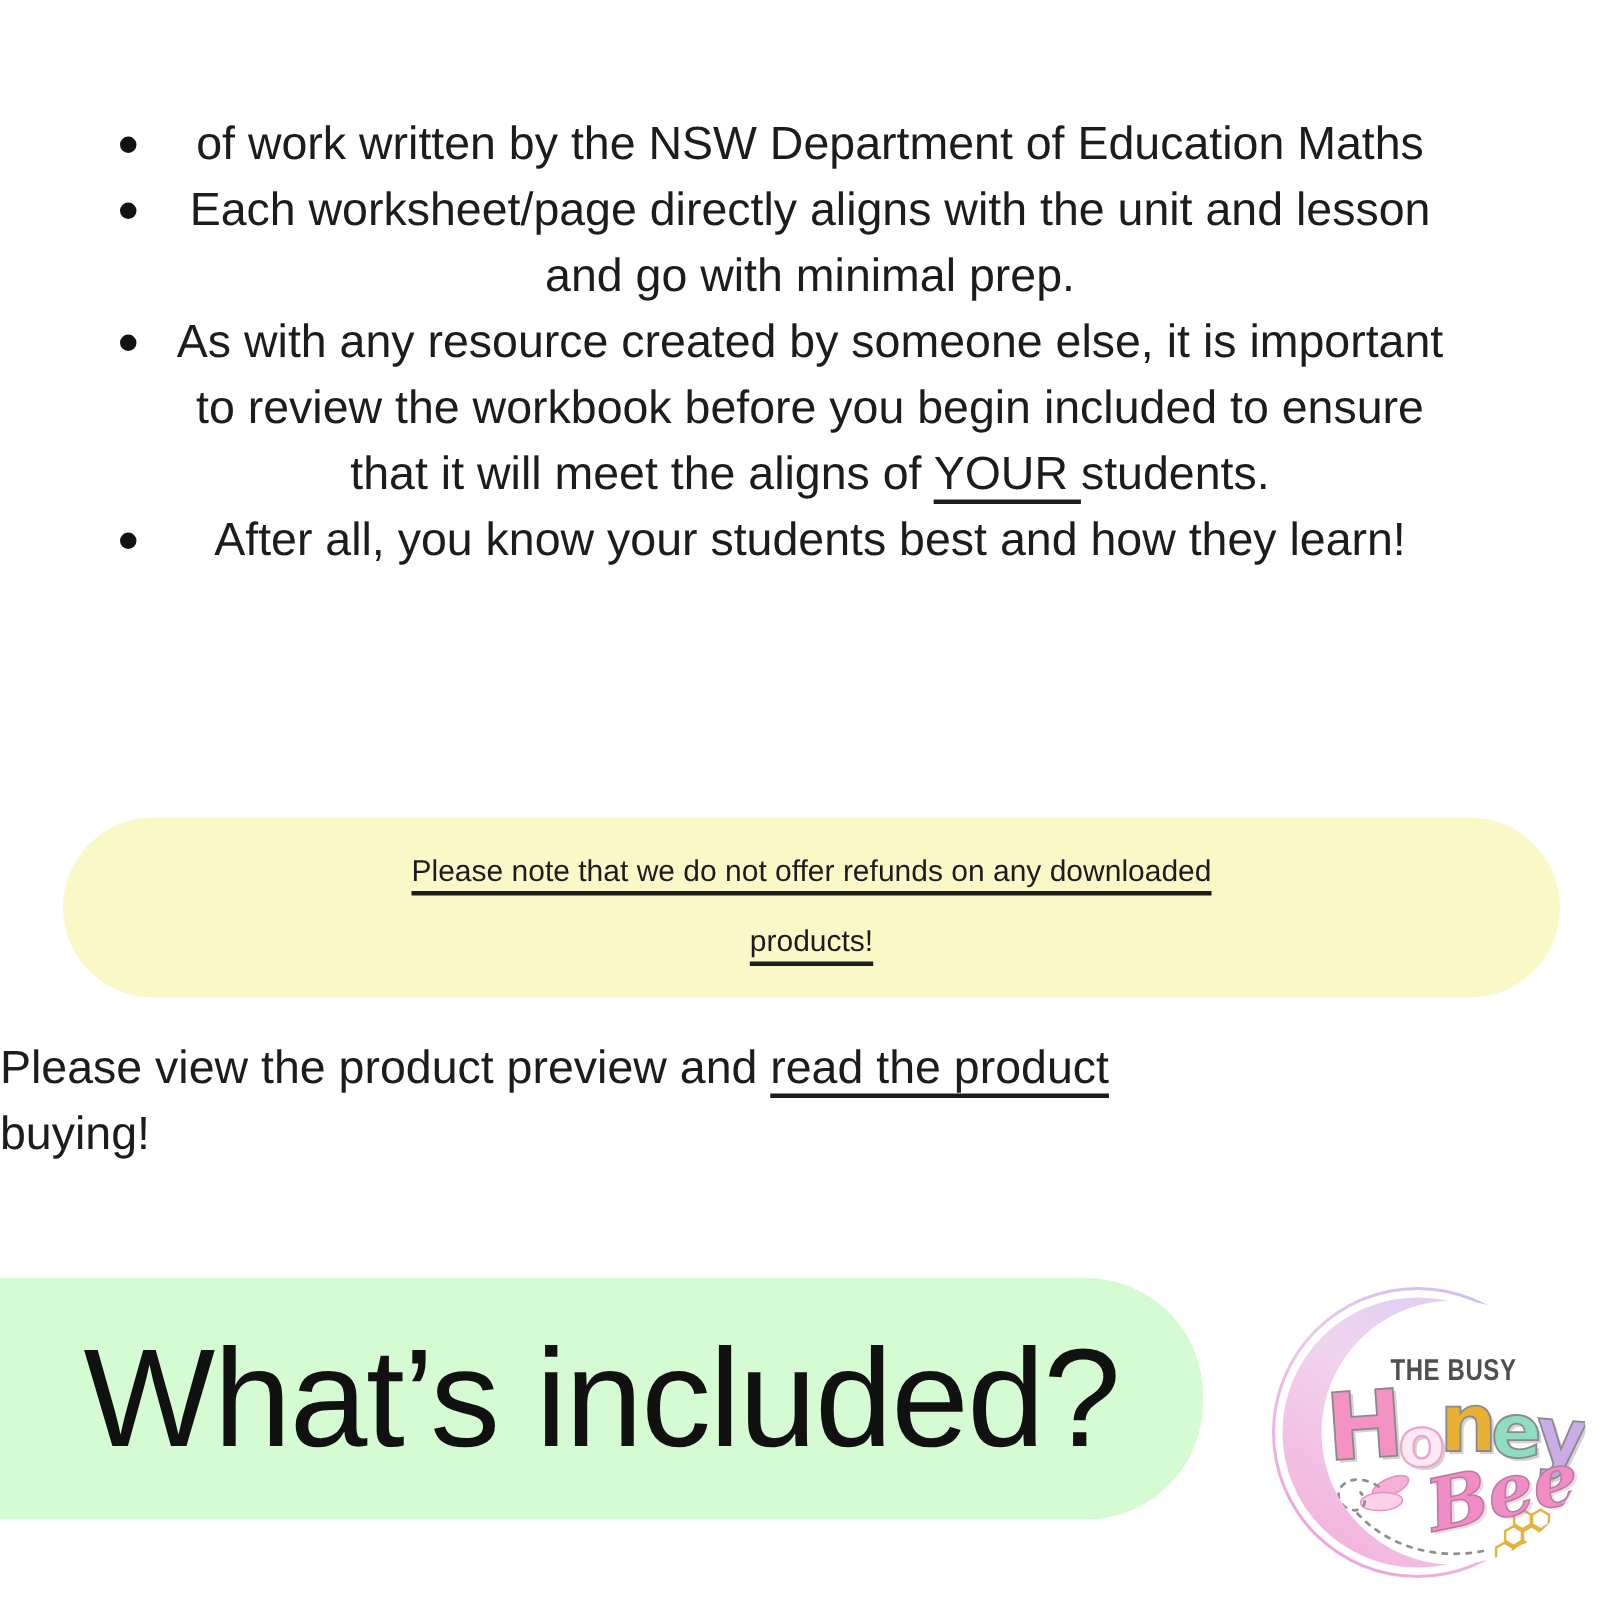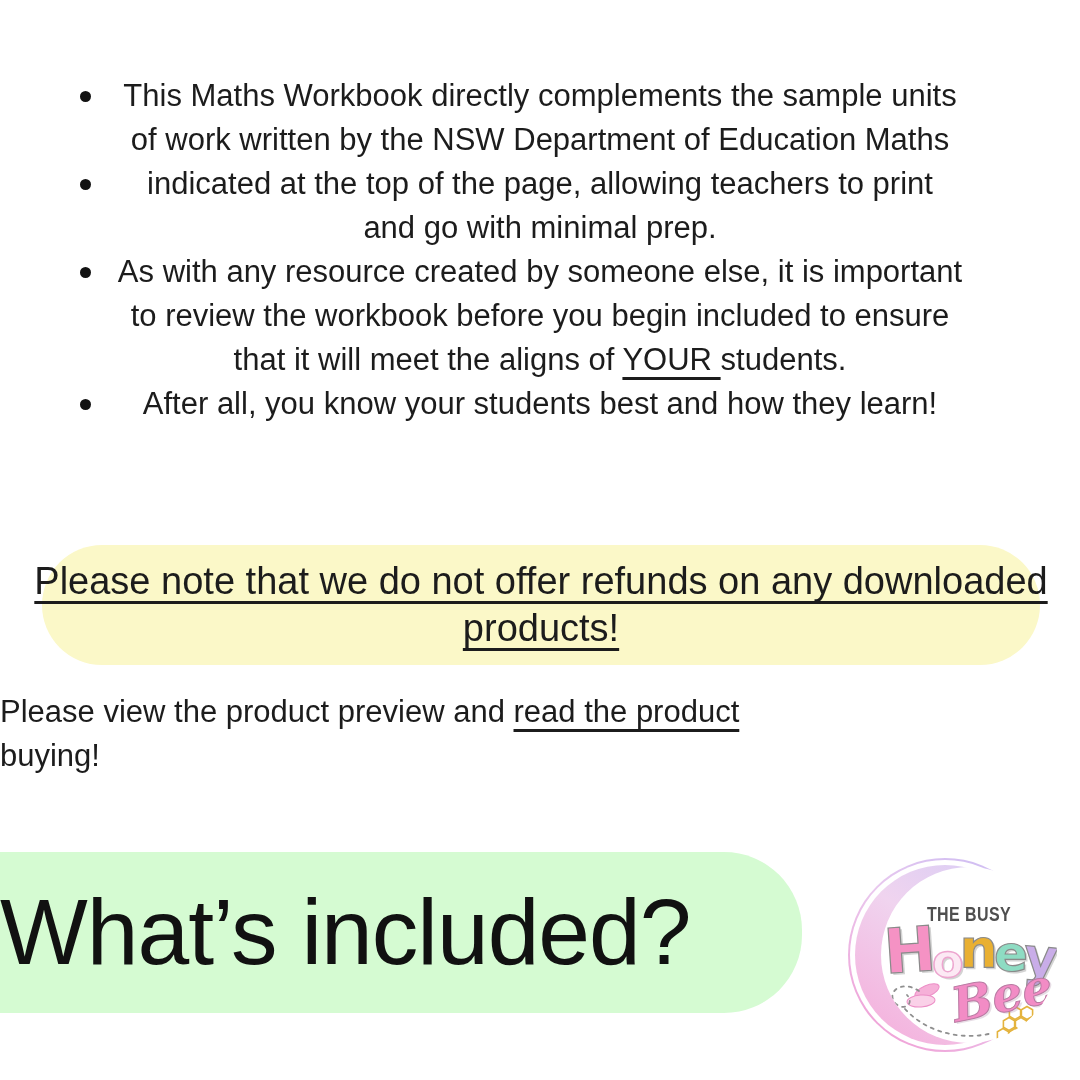--- a/index.html
+++ b/index.html
@@ -22,31 +22,31 @@
 
   .u { text-decoration:underline;
        text-decoration-thickness:2.5px;
        text-underline-offset:7px;
        text-decoration-skip-ink:none; }
 
   
   .refund-box { position:absolute; left:42px; top:545px; width:998px; height:120px;
                 background:var(--refund-box-bg, #fbf8c8); border-radius:62px;
                 display:flex; flex-direction:column; align-items:center; justify-content:center;
-                font-size:38px; line-height:47px; text-align:center; }
+                font-size:20px; line-height:47px; text-align:center; }
 
   
   .preview-note { position:absolute; left:0; top:690px; width:1080px;
                   font-size:31px; line-height:44px; text-align:left; }
 
   
   .included-banner { position:absolute; left:0; top:852px; width:802px; height:161px;
                      background:var(--included-banner-bg, #d5fbd2);
                      border-radius:0 78px 78px 0;
-                     display:flex; align-items:center; justify-content:flex-start; }
+                     display:flex; align-items:center; justify-content:center; }
   .included-title { font-size:93px; line-height:1; letter-spacing:-1px; color:#111; }
 
   
   .logo { position:absolute; left:848px; top:858px; width:194px; height:194px; }
   .logo * { box-sizing:border-box; }
   .ring-outer { width:100%; height:100%; border-radius:50%; padding:2px;
                 background:linear-gradient(215deg, var(--logo-ring-start,#c6baf4) 0%, #e9c8ee 45%, var(--logo-ring-end,#f29ad2) 100%); }
   .ring-white { width:100%; height:100%; border-radius:50%; padding:5px; background:#fff; }
   .ring-inner { width:100%; height:100%; border-radius:50%; padding:2px;
                 background:linear-gradient(215deg, #d4cbf6 0%, #f0d4ef 45%, #f5abd9 100%); }
@@ -80,28 +80,27 @@
 </style>
 </head>
 <body>
 
 <div class="page">
 
   <ul class="bullets" id="bullet-list">
       <li>
         <span class="dot"></span>
         <div>
-          <div class="line"><span>This Maths Workbook directly complements the sample units</span></div>
           <div class="line"><span>of work written by the NSW Department of Education Maths</span></div>
         </div>
       </li>
       <li>
         <span class="dot"></span>
         <div>
-          <div class="line"><span>indicated at the top of the page, allowing teachers to print</span></div>
+          <div class="line"><span>Each worksheet/page directly aligns with the unit and lesson</span></div>
           <div class="line"><span>and go with minimal prep.</span></div>
         </div>
       </li>
       <li>
         <span class="dot"></span>
         <div>
           <div class="line"><span>As with any resource created by someone else, it is important</span></div>
           <div class="line"><span>to review the workbook before you begin included to ensure</span></div>
           <div class="line"><span>that it will meet the aligns of </span><span class="u">YOUR </span><span>students.</span></div>
         </div>

